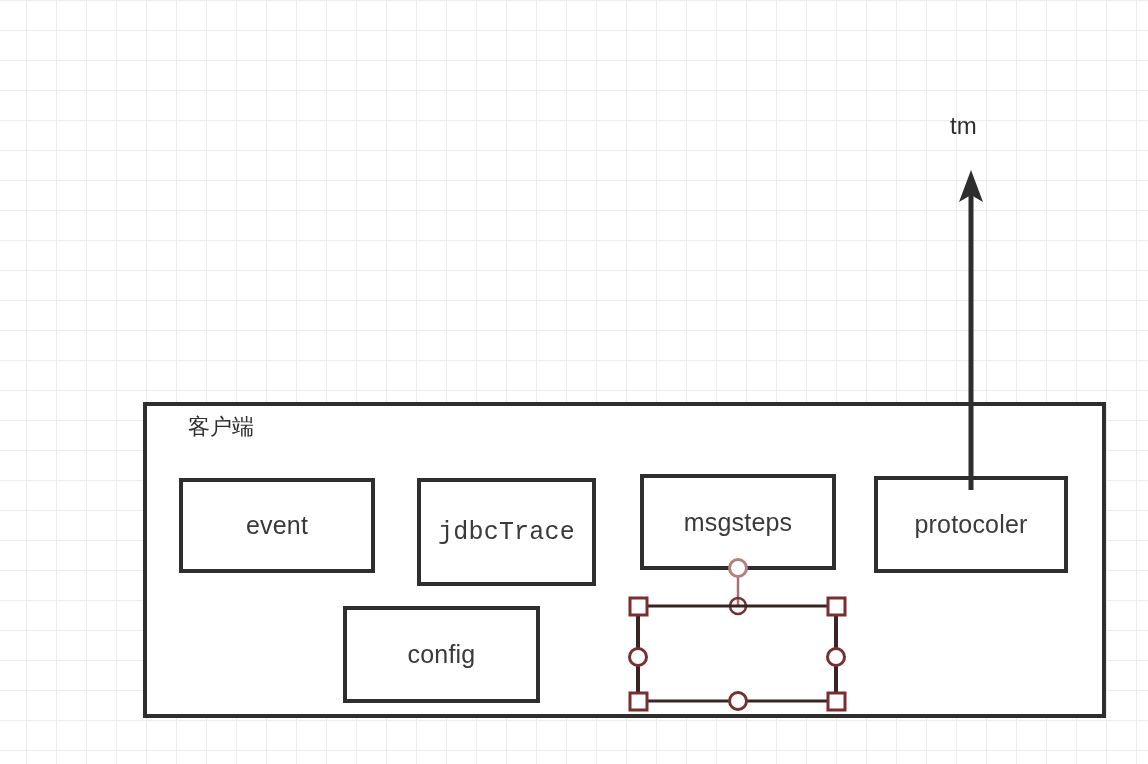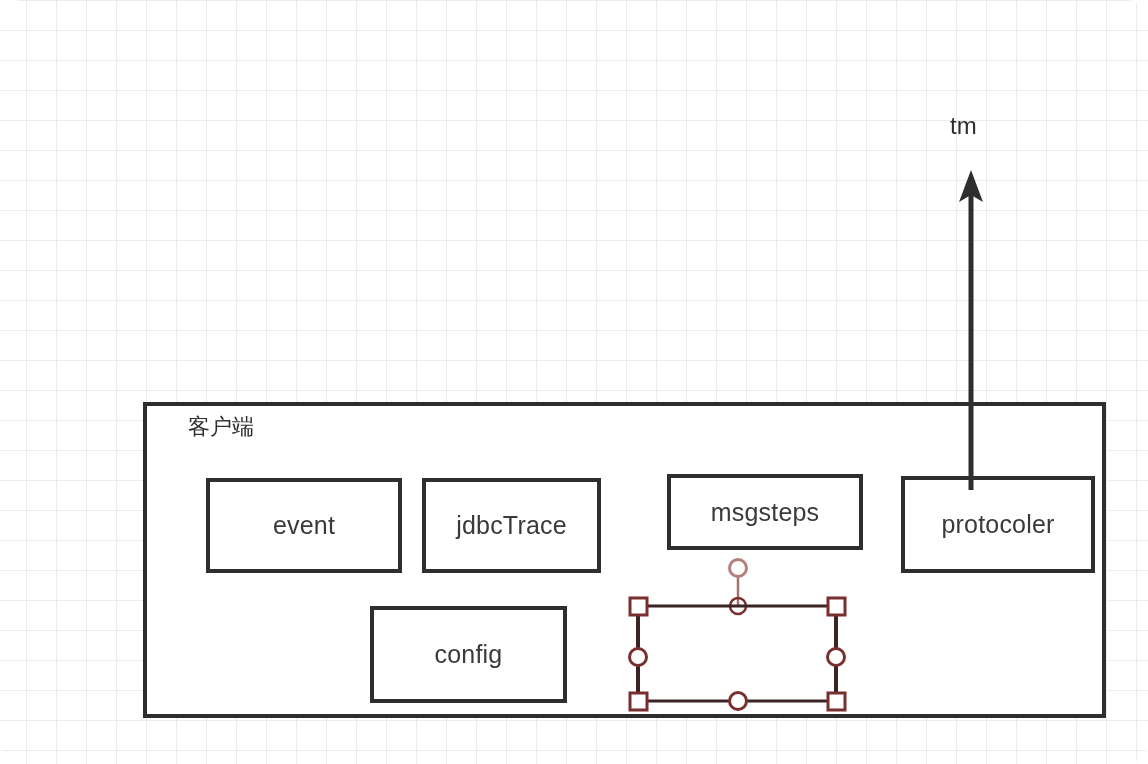--- a/index.html
+++ b/index.html
@@ -17,37 +17,35 @@
     width: 1148px;
     height: 764px;
     overflow: hidden;
     background-color: #ffffff;
     
     background-image:
       linear-gradient(to right, #ececec 1px, transparent 1px),
       linear-gradient(to bottom, #ececec 1px, transparent 1px);
     background-size: 30px 30px;
     background-position: 26px 0px, 0px 0px;
-    border-radius: 22px;
   }
 
   
   .node {
     position: absolute;
     box-sizing: border-box;
     background: #ffffff;
     border: 4px solid #2e2e2e;
     display: flex;
     align-items: center;
     justify-content: center;
     color: #3a3a3a;
     font-size: 25px;
     line-height: 1;
     letter-spacing: 0.2px;
-    margin-left: 27px;
   }
 
   
   #container-client {
     position: absolute;
     left: 143px;
     top: 402px;
     width: 963px;
     height: 316px;
     box-sizing: border-box;
@@ -60,22 +58,22 @@
     top: 8px;
     font-size: 22px;
     color: #2e2e2e;
     line-height: 1.2;
     white-space: nowrap;
     margin-left: 33px;
   }
 
   
   #node-event      { left: 179px; top: 478px; width: 196px; height: 95px; }
-  #node-jdbctrace  { left: 395px; top: 478px; width: 179px; height: 95px; }
-  #node-msgsteps   { left: 640px; top: 474px; width: 196px; height: 76px; }
+  #node-jdbctrace  { left: 417px; top: 478px; width: 179px; height: 108px; font-family: Liberation Mono, monospace; }
+  #node-msgsteps   { left: 640px; top: 474px; width: 196px; height: 96px; }
   #node-protocoler { left: 874px; top: 476px; width: 194px; height: 97px; }
   #node-config     { left: 343px; top: 606px; width: 197px; height: 97px; }
 
   
   #node-txmanager {
     left: 657px;
     top: 606px;
     width: 161px;
     height: 96px;
     border: 3px solid #2e2e2e;

